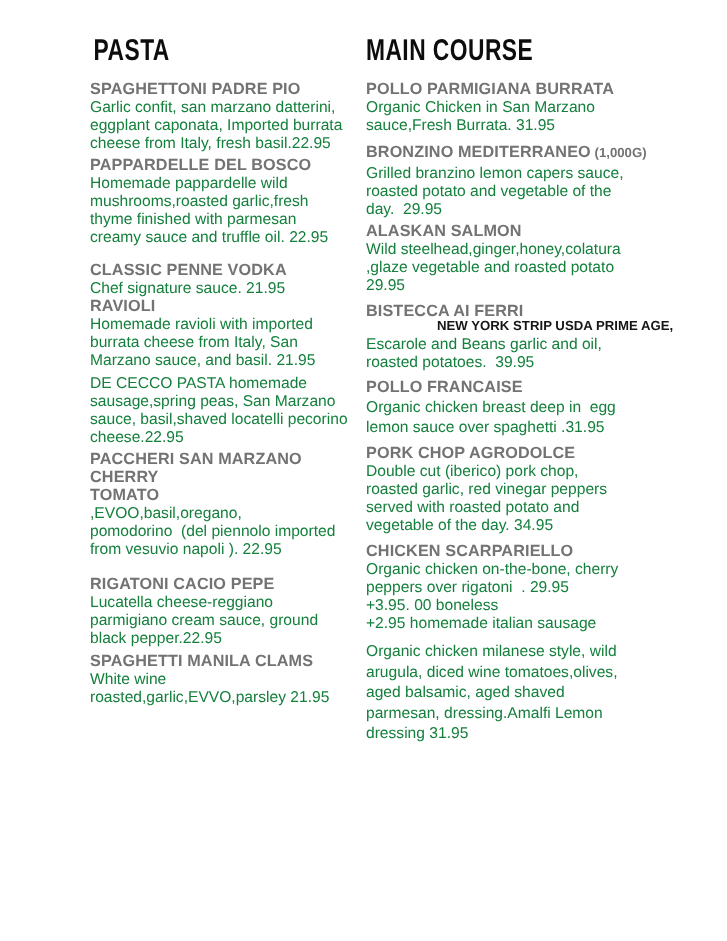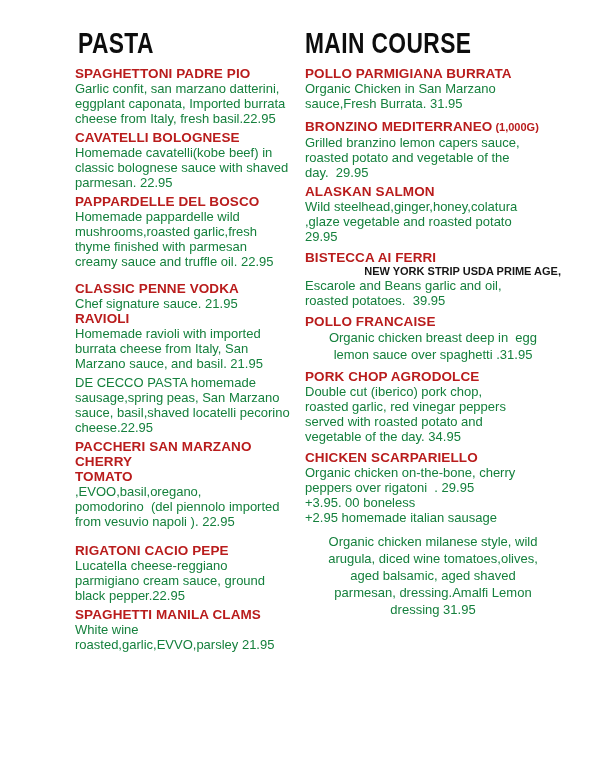--- a/index.html
+++ b/index.html
@@ -13,21 +13,21 @@
     display:flex;
     box-sizing:border-box;
     padding:28px 0 0 75px;
   }
   .col{flex:none;}
   .col.left{width:230px;}
   .col.right{width:256px;}
 
   h1.section-title{
     margin:0 0 9px 0;
-    font-size:30px;
+    font-size:25px;
     line-height:29px;
     font-weight:700;
     color:#0d0d0d;
     white-space:pre;
   }
   .col.left h1.section-title{padding-left:3px;}
   .condensed{
     display:inline-block;
     transform:scaleX(0.76);
     transform-origin:0 60%;
@@ -40,63 +40,57 @@
   .item.gap-xl{margin-bottom:44px;}
   .item.gap-sm2{margin-bottom:8px;}
   .item.gap-md2{margin-bottom:14px;}
   .item.gap-sm3{margin-bottom:6px;}
 
   .item-name{
     margin:0;
     font-size:13.5px;
     line-height:15px;
     font-weight:700;
-    color:#b91c1c;
+    color:#737373;
     letter-spacing:0.1px;
     white-space:pre-line;
   }
   .item-name .name-suffix{font-size:11px;letter-spacing:0;}
   .item-subname{
     font-size:11px;
     font-weight:700;
     line-height:13px;
     color:#161616;
     white-space:pre;
     text-align:right;
   }
   .item-desc{
     margin:0;
     font-size:13px;
     line-height:15px;
     color:#15803d;
     white-space:pre;
   }
-  .lh-lg .item-desc{line-height:17px;text-align:center;}
+  .lh-lg .item-desc{line-height:17px;}
 </style>
 </head>
 <body>
 
 <main class="page">
 
   <section class="col left">
     <h1 class="section-title"><span class="condensed">PASTA</span></h1>
 
     <article class="item">
       <h2 class="item-name">SPAGHETTONI PADRE PIO</h2>
       <p class="item-desc">Garlic confit, san marzano datterini,
 eggplant caponata, Imported burrata
 cheese from Italy, fresh basil.22.95</p>
     </article>
 
-    <article class="item">
-      <h2 class="item-name">CAVATELLI BOLOGNESE</h2>
-      <p class="item-desc">Homemade cavatelli(kobe beef) in
-classic bolognese sauce with shaved
-parmesan. 22.95</p>
-    </article>
 
     <article class="item gap-md">
       <h2 class="item-name">PAPPARDELLE DEL BOSCO</h2>
       <p class="item-desc">Homemade pappardelle wild
 mushrooms,roasted garlic,fresh
 thyme finished with parmesan
 creamy sauce and truffle oil. 22.95</p>
     </article>
 
     <article class="item gap-lg">

